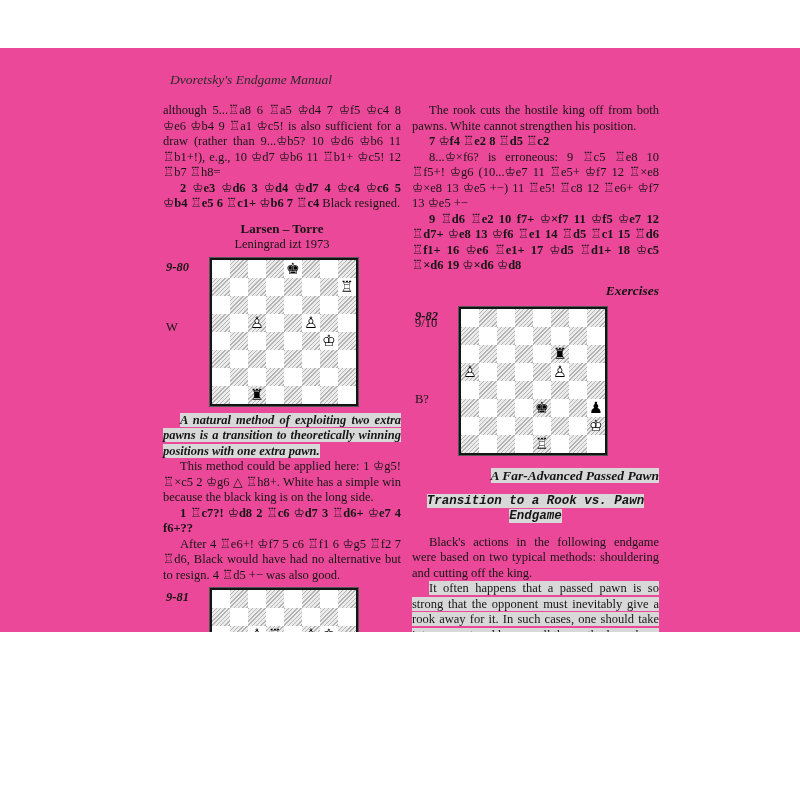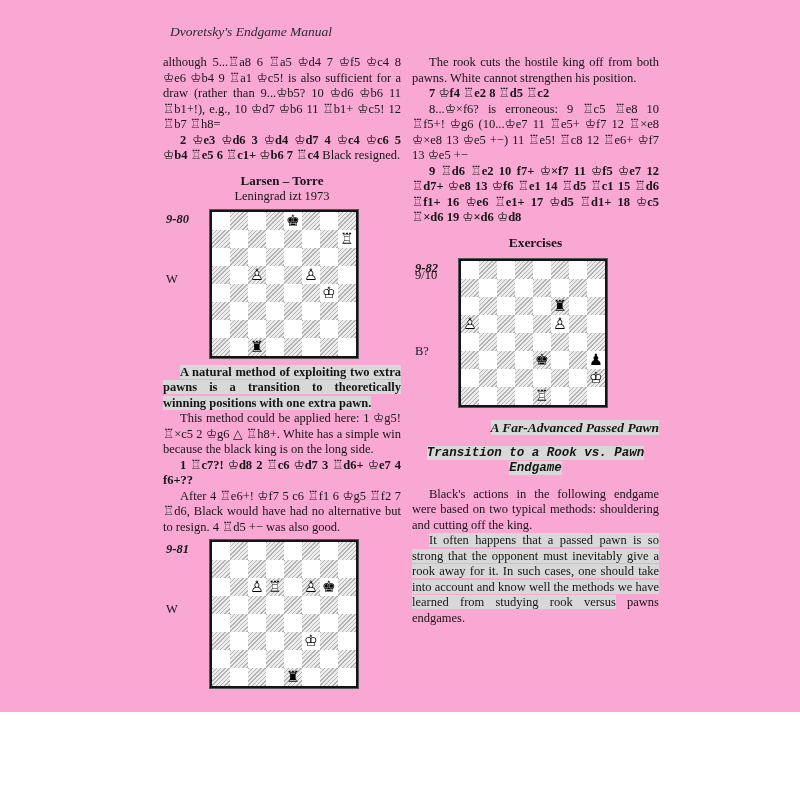--- a/index.html
+++ b/index.html
@@ -1,30 +1,30 @@
 <!DOCTYPE html>
 <html><head>
 <meta charset="utf-8">
 <style>
   html,body{margin:0;padding:0;background:#fff;}
-  .page{position:relative;width:800px;height:712px;background:#f9a8d4;overflow:hidden;
-        font-family:"Liberation Serif","DejaVu Sans",serif;color:#151515;}
+  .page{position:relative;width:800px;height:584px;background:#ec4899;overflow:hidden;
+        font-family:"Liberation Serif","DejaVu Sans",serif;color:#151515;margin-top:48px;}
   .header{position:absolute;left:170px;top:24px;font-style:italic;font-size:13.5px;color:#2b2b2b;}
   .col{position:absolute;top:55px;font-size:12.5px;line-height:15.5px;}
   .col.left{left:163px;width:238px;}
   .col.right{left:412px;width:247px;}
   .col p{margin:0;text-align:justify;}
   .ind{text-indent:17px;}
   .ind2{text-indent:30px;}
   .mv{font-weight:bold;}
-  .it{}
+  .it{font-style:italic;}
   .hl{background:#d8d8d8;}
   .game-head{text-align:center;font-weight:bold;font-size:13px;margin:9px 0 1px;}
   .game-sub{text-align:center;font-size:12.5px;margin:0 0 4px;}
-  .ex-head{text-align:center;font-weight:bold;font-size:13.5px;margin:9px 0 9px;}
+  .ex-head{text-align:right;font-weight:bold;font-style:italic;font-size:13.5px;margin:9px 0 9px;}
   .sec-head{text-align:right;font-weight:bold;font-style:italic;font-size:13.5px;margin:13px 0 10px;}
   .sub-head{text-align:center;font-weight:bold;font-style:italic;font-size:12.5px;margin:0 0 10px;font-family:Liberation Mono, monospace;}
   
   .diagram{display:flex;align-items:flex-start;margin:5px 0 7px;}
   .dlabels{position:relative;flex:0 0 47px;height:148px;font-size:12.5px;}
   .did{position:absolute;left:3px;top:2px;font-weight:bold;font-style:italic;}
   .dex{position:absolute;left:3px;top:9px;}
   .dside{position:absolute;left:3px;top:62px;}
   .dlabels.ex .dside{top:85px;}
   .board{display:grid;grid-template-columns:repeat(8,18px);grid-auto-rows:18px;

